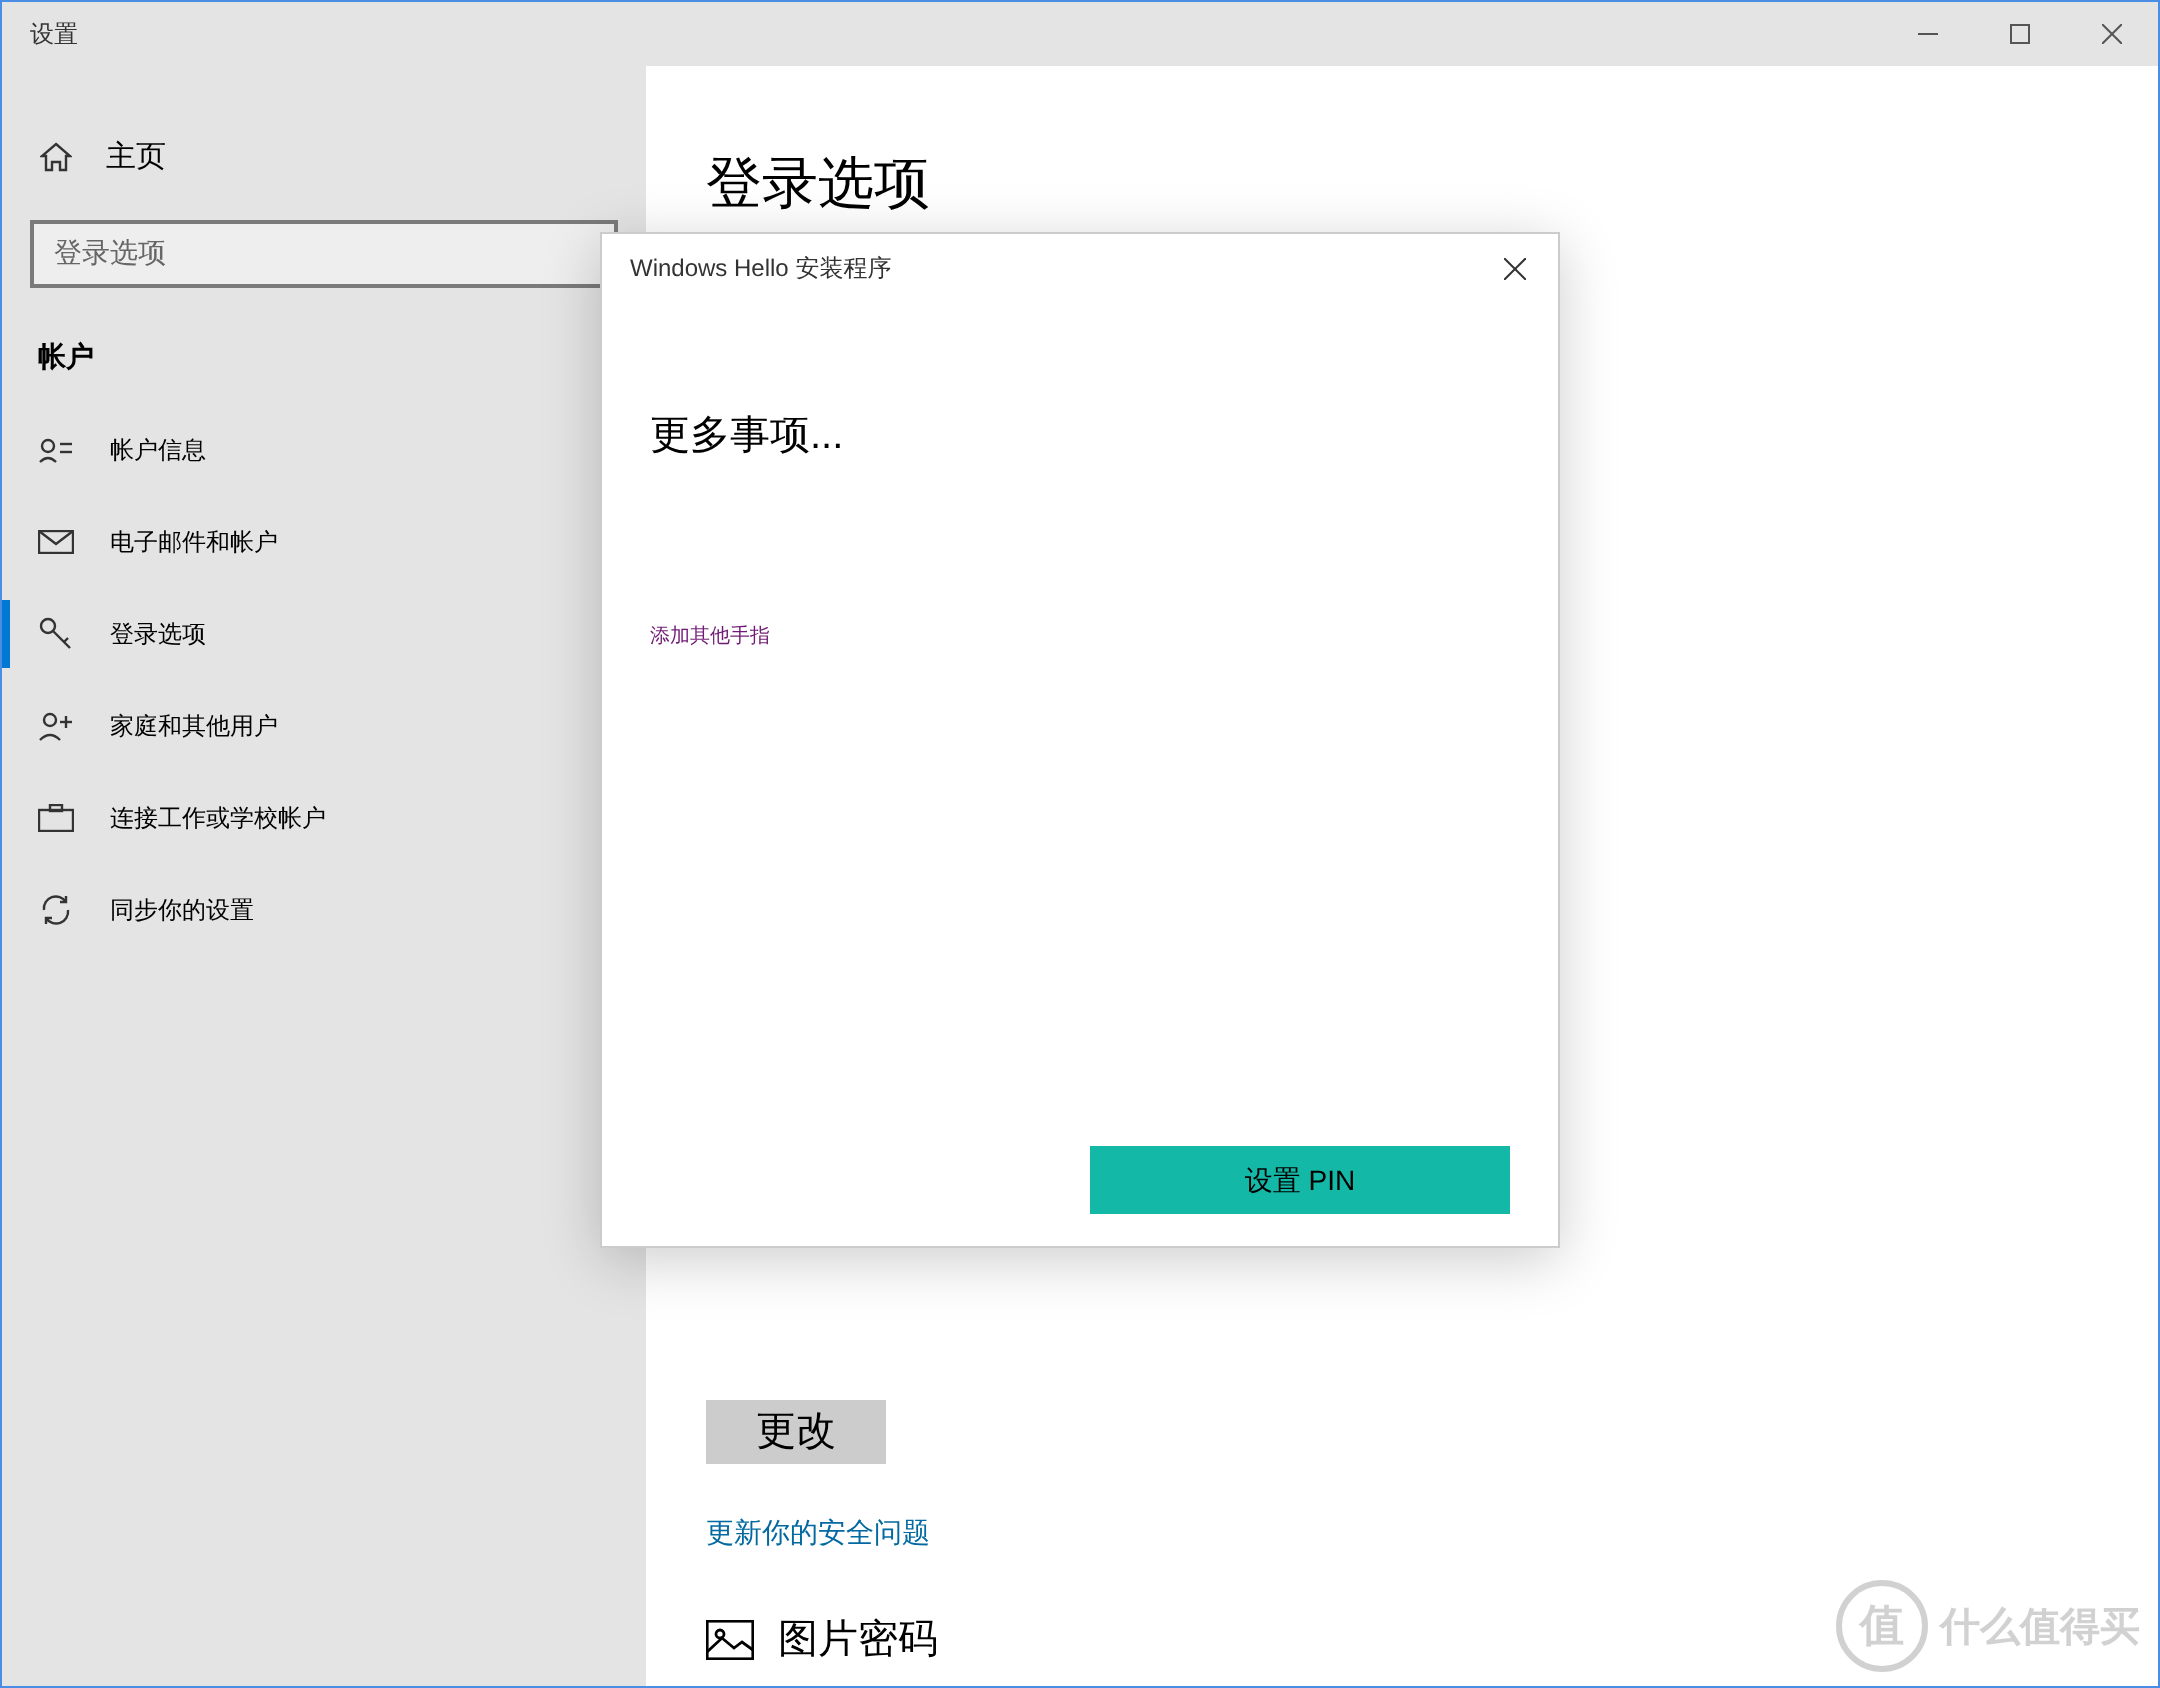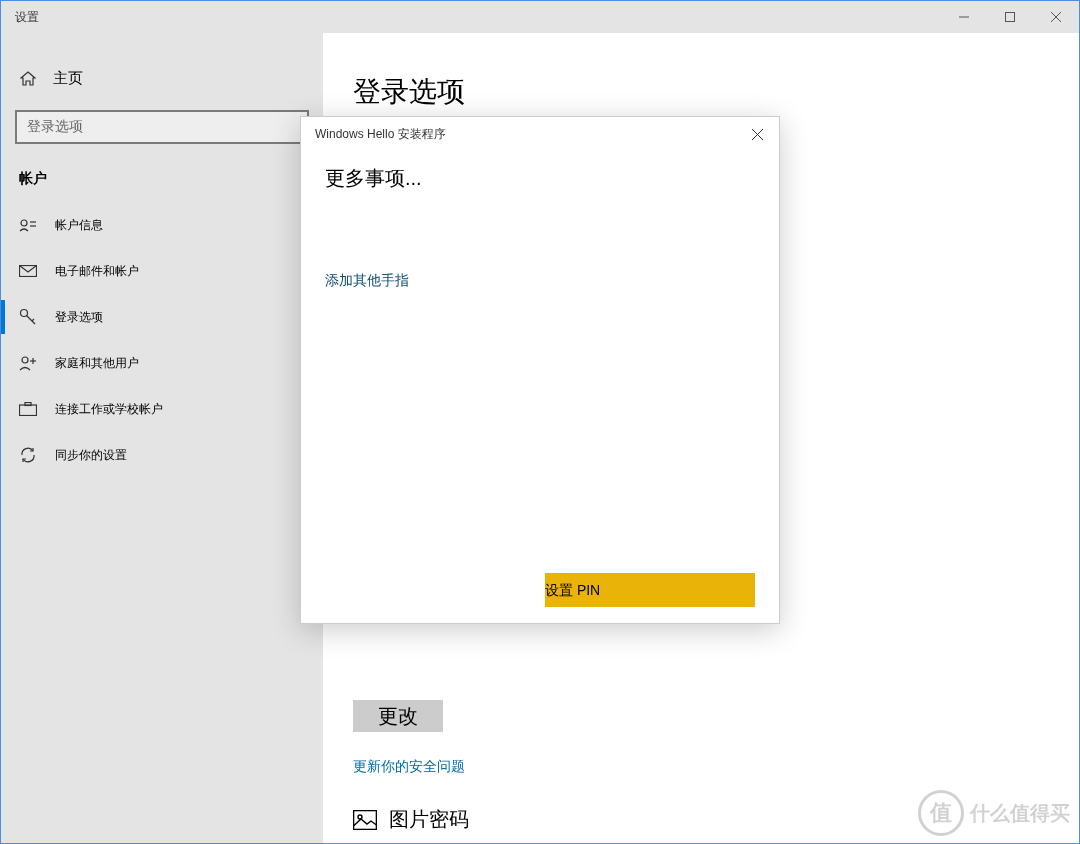--- a/index.html
+++ b/index.html
@@ -178,37 +178,38 @@
   justify-content: center;
 }
 .dialog-body {
   flex: 1;
   padding: 14px 24px;
 }
 .dialog-h1 {
   font-size: 20px;
   font-weight: 400;
   margin-bottom: 80px;
+  margin-top: 39px;
 }
 .add-link {
-  color: #0c4a6e;
-  font-size: 14px;
+  color: #701a75;
+  font-size: 10px;
 }
 .dialog-footer {
   padding: 16px 24px;
   display: flex;
   justify-content: flex-end;
 }
 .set-pin-btn {
   width: 210px;
   height: 34px;
-  background: #eab308;
+  background: #14b8a6;
   border: none;
   font-size: 14px;
-  text-align: left;
+  text-align: center;
   line-height: 34px;
 }
 
 
 .watermark {
   position: absolute;
   right: 10px;
   bottom: 8px;
   display: flex;
   align-items: center;

